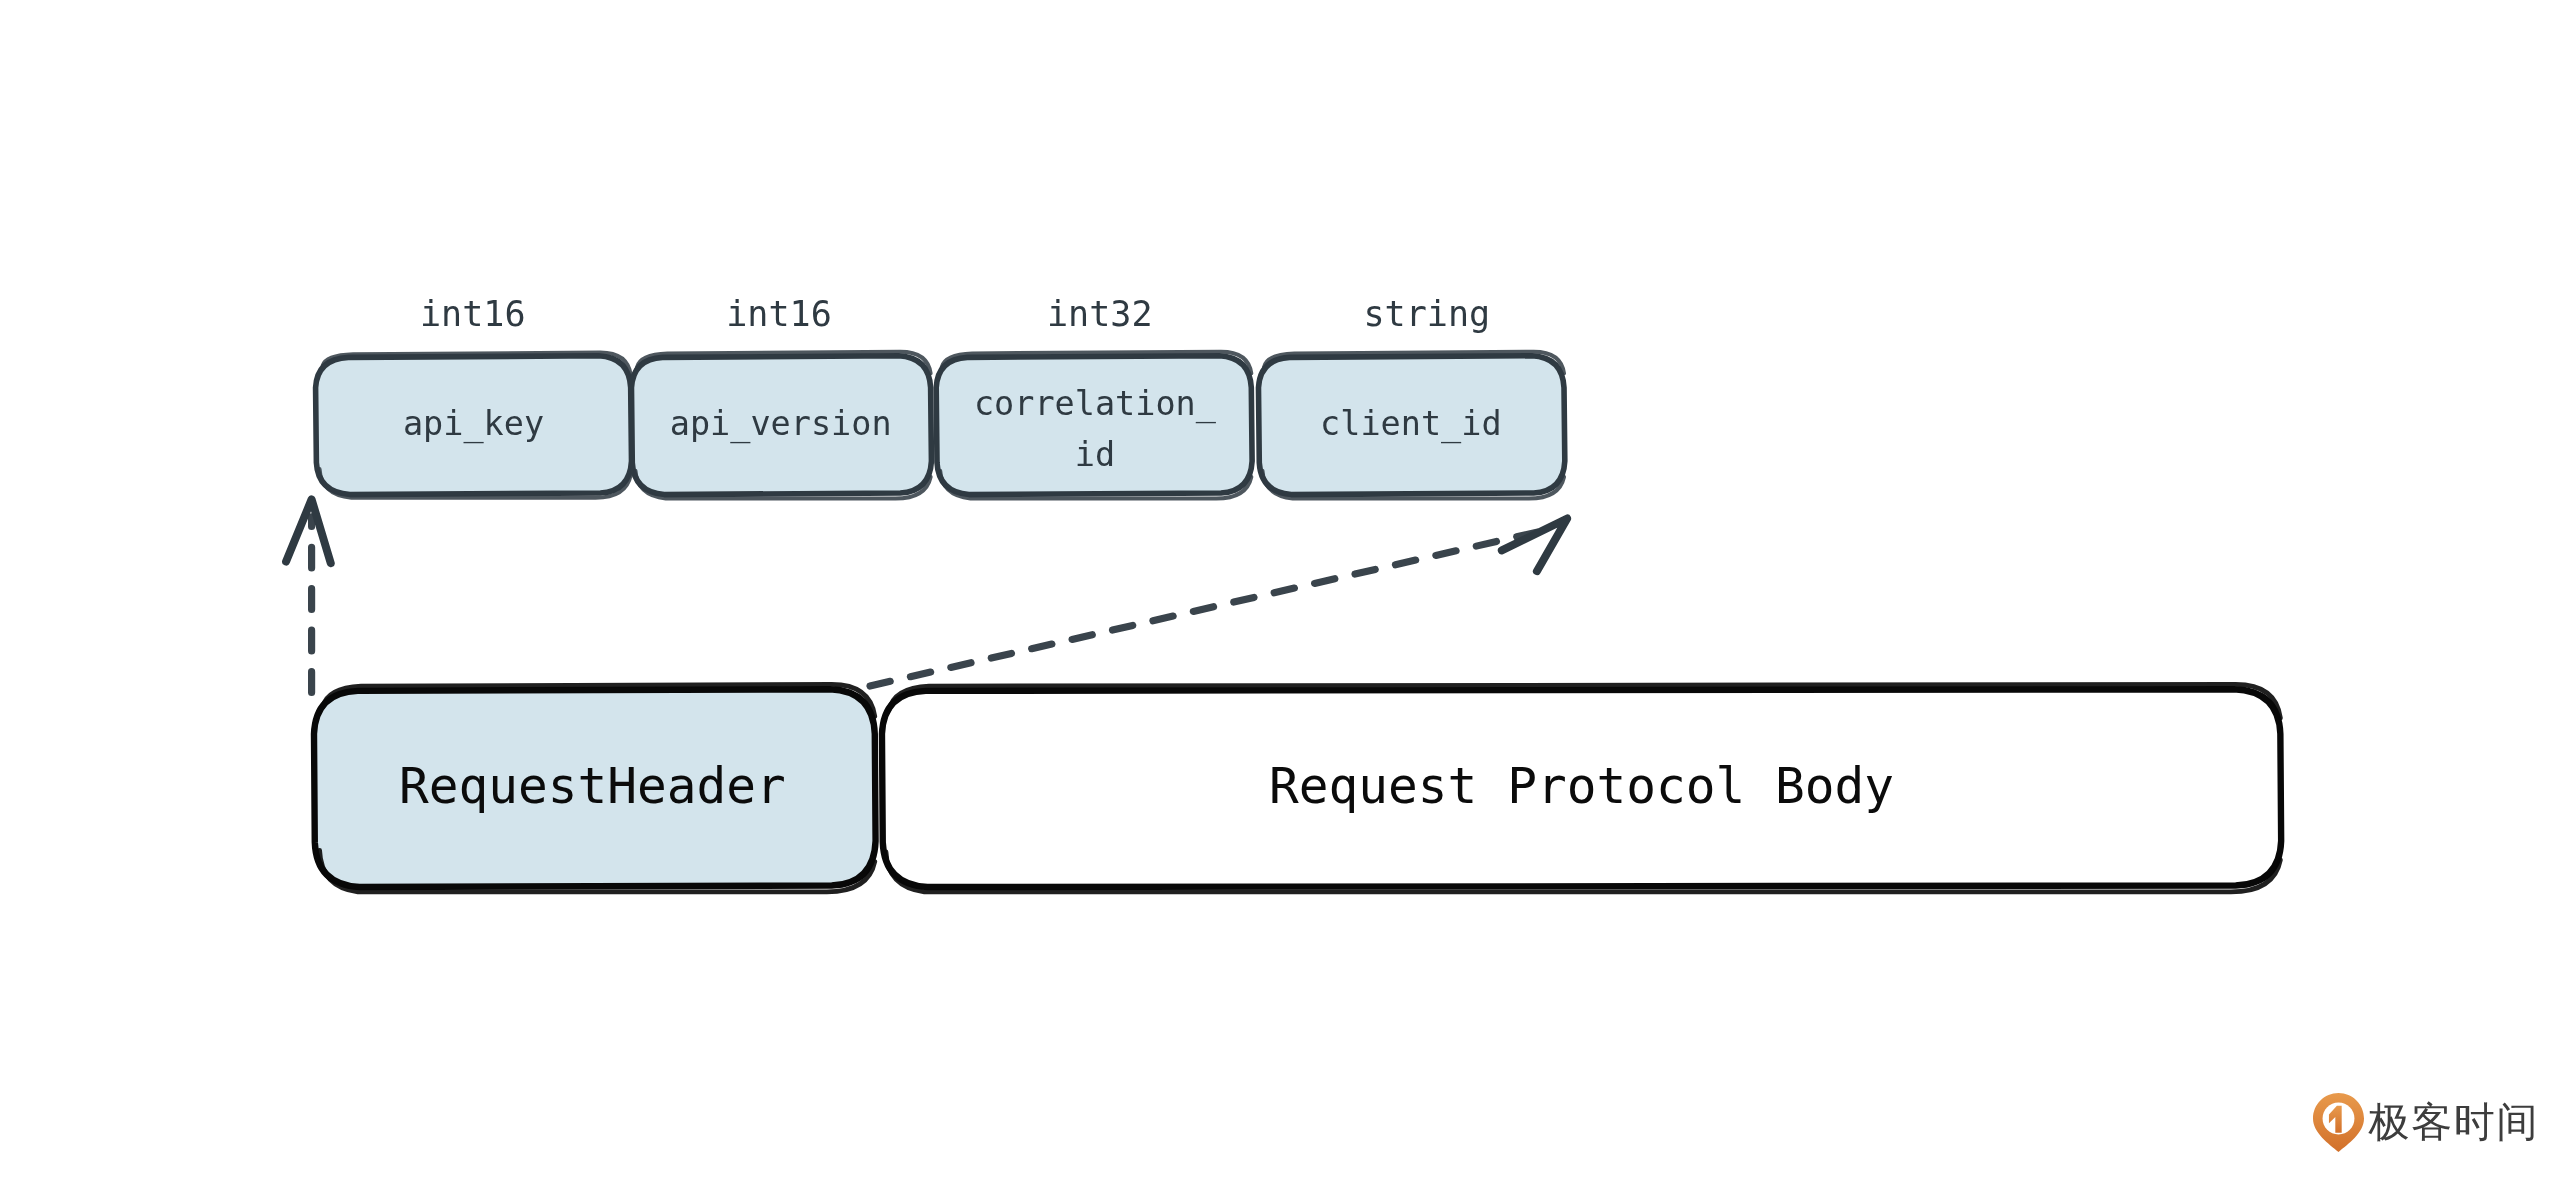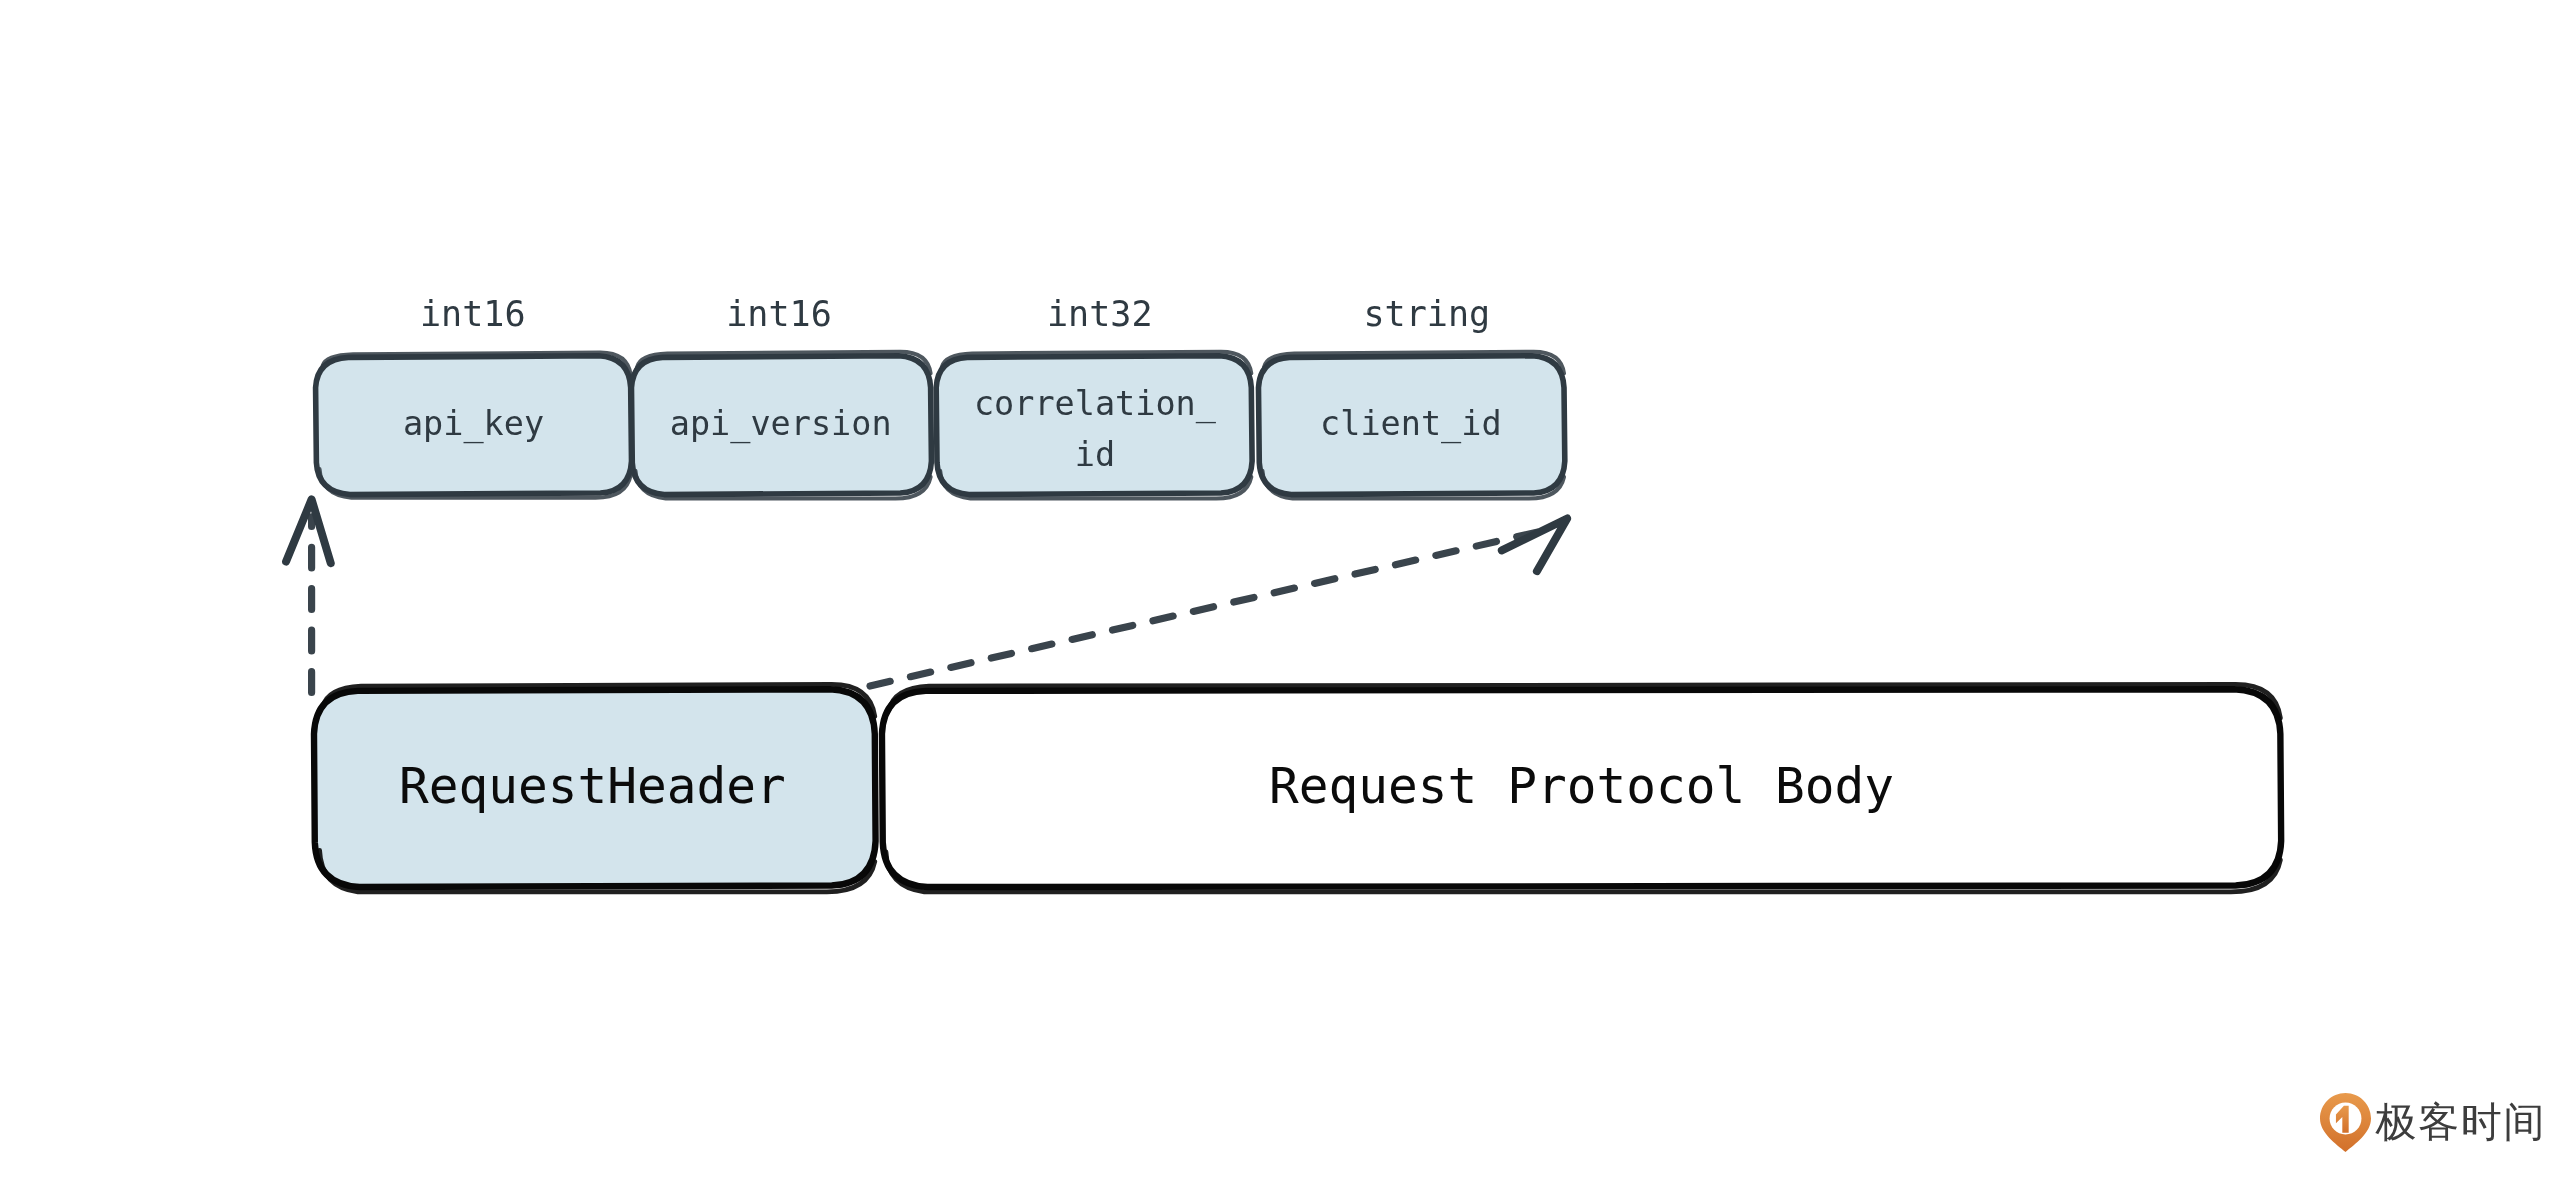--- a/index.html
+++ b/index.html
@@ -88,21 +88,21 @@
   }
   .arrow-head {
     fill: none;
     stroke: #2f3a42;
     stroke-width: 10;
     stroke-linecap: round;
     stroke-linejoin: round;
   }
   #watermark {
     position: absolute;
-    right: 30px;
+    right: 37px;
     bottom: 35px;
     display: flex;
     align-items: center;
     gap: 5px;
     justify-content: center;
   }
   #watermark .wm-text {
     font-family: "DejaVu Sans", "Liberation Sans", sans-serif;
     font-size: 41px;
     color: #3d3d3d;

